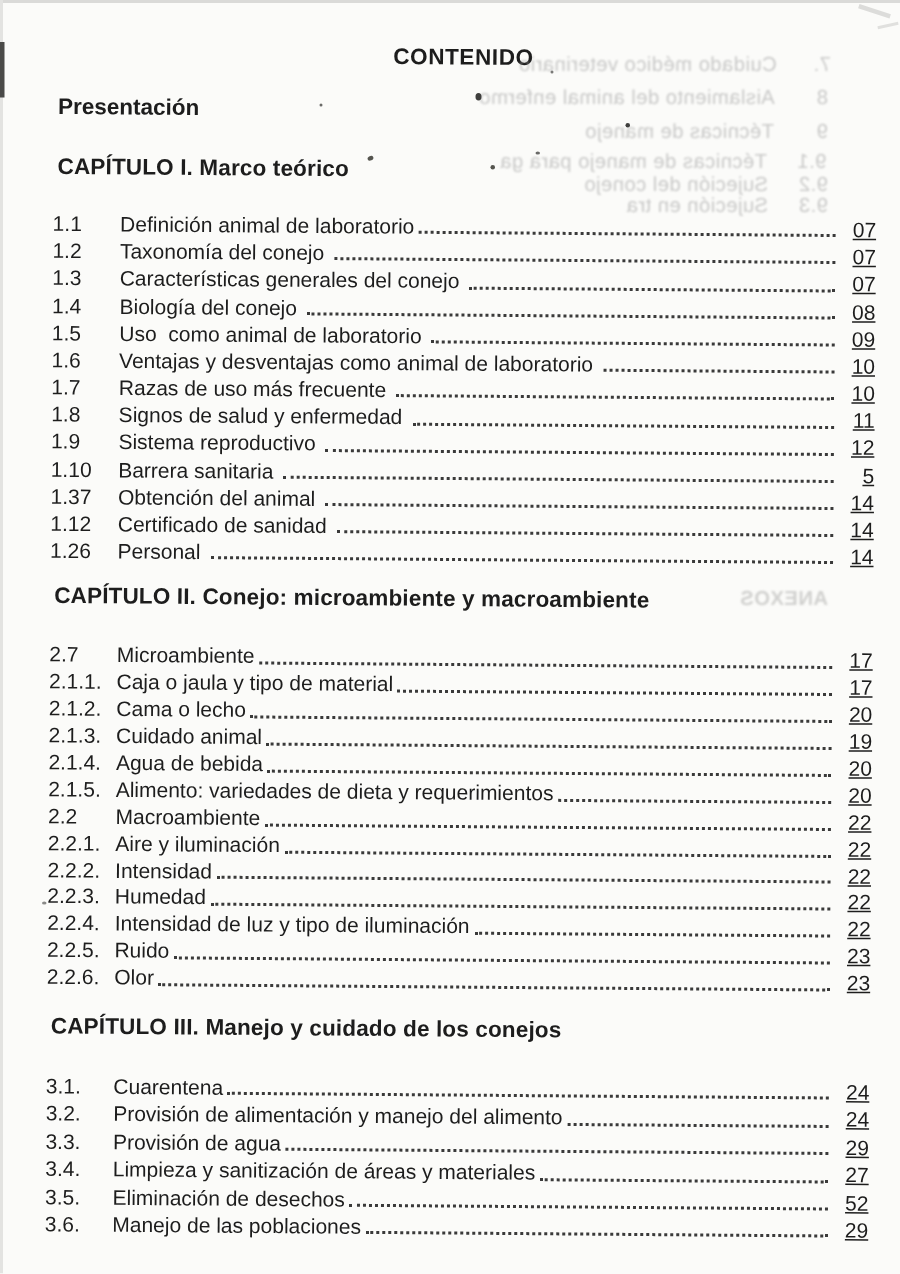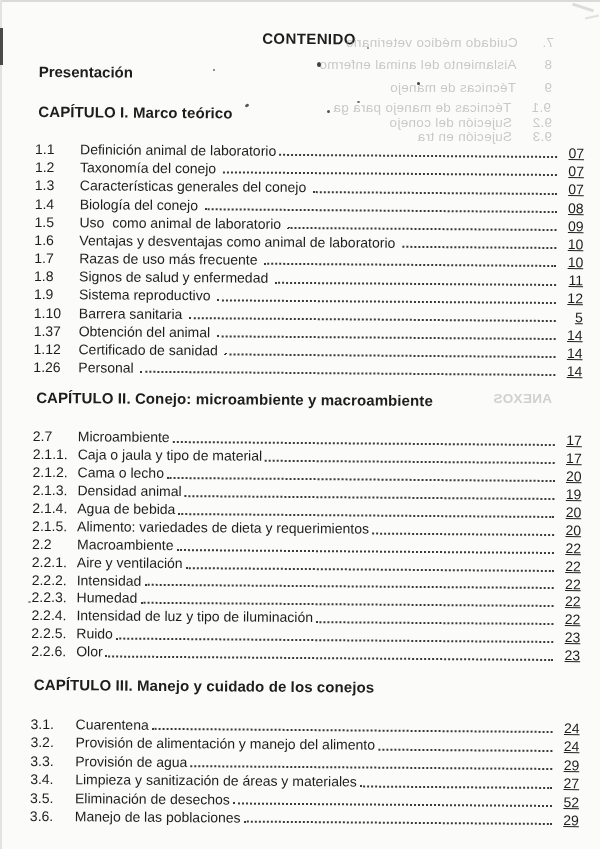--- a/index.html
+++ b/index.html
@@ -164,21 +164,21 @@
         <span class="toc-page">17</span>
       </div>
     <div class="toc-row">
         <span class="toc-num">2.1.2.</span>
         <span class="toc-title">Cama o lecho</span>
         <span class="toc-leader"></span>
         <span class="toc-page">20</span>
       </div>
     <div class="toc-row">
         <span class="toc-num">2.1.3.</span>
-        <span class="toc-title">Densidad animal</span>
+        <span class="toc-title">Cuidado animal</span>
         <span class="toc-leader"></span>
         <span class="toc-page">19</span>
       </div>
     <div class="toc-row">
         <span class="toc-num">2.1.4.</span>
         <span class="toc-title">Agua de bebida</span>
         <span class="toc-leader"></span>
         <span class="toc-page">20</span>
       </div>
     <div class="toc-row">
@@ -188,21 +188,21 @@
         <span class="toc-page">20</span>
       </div>
     <div class="toc-row">
         <span class="toc-num">2.2</span>
         <span class="toc-title">Macroambiente</span>
         <span class="toc-leader"></span>
         <span class="toc-page">22</span>
       </div>
     <div class="toc-row">
         <span class="toc-num">2.2.1.</span>
-        <span class="toc-title">Aire y ventilación</span>
+        <span class="toc-title">Aire y iluminación</span>
         <span class="toc-leader"></span>
         <span class="toc-page">22</span>
       </div>
     <div class="toc-row">
         <span class="toc-num">2.2.2.</span>
         <span class="toc-title">Intensidad</span>
         <span class="toc-leader"></span>
         <span class="toc-page">22</span>
       </div>
     <div class="toc-row">

